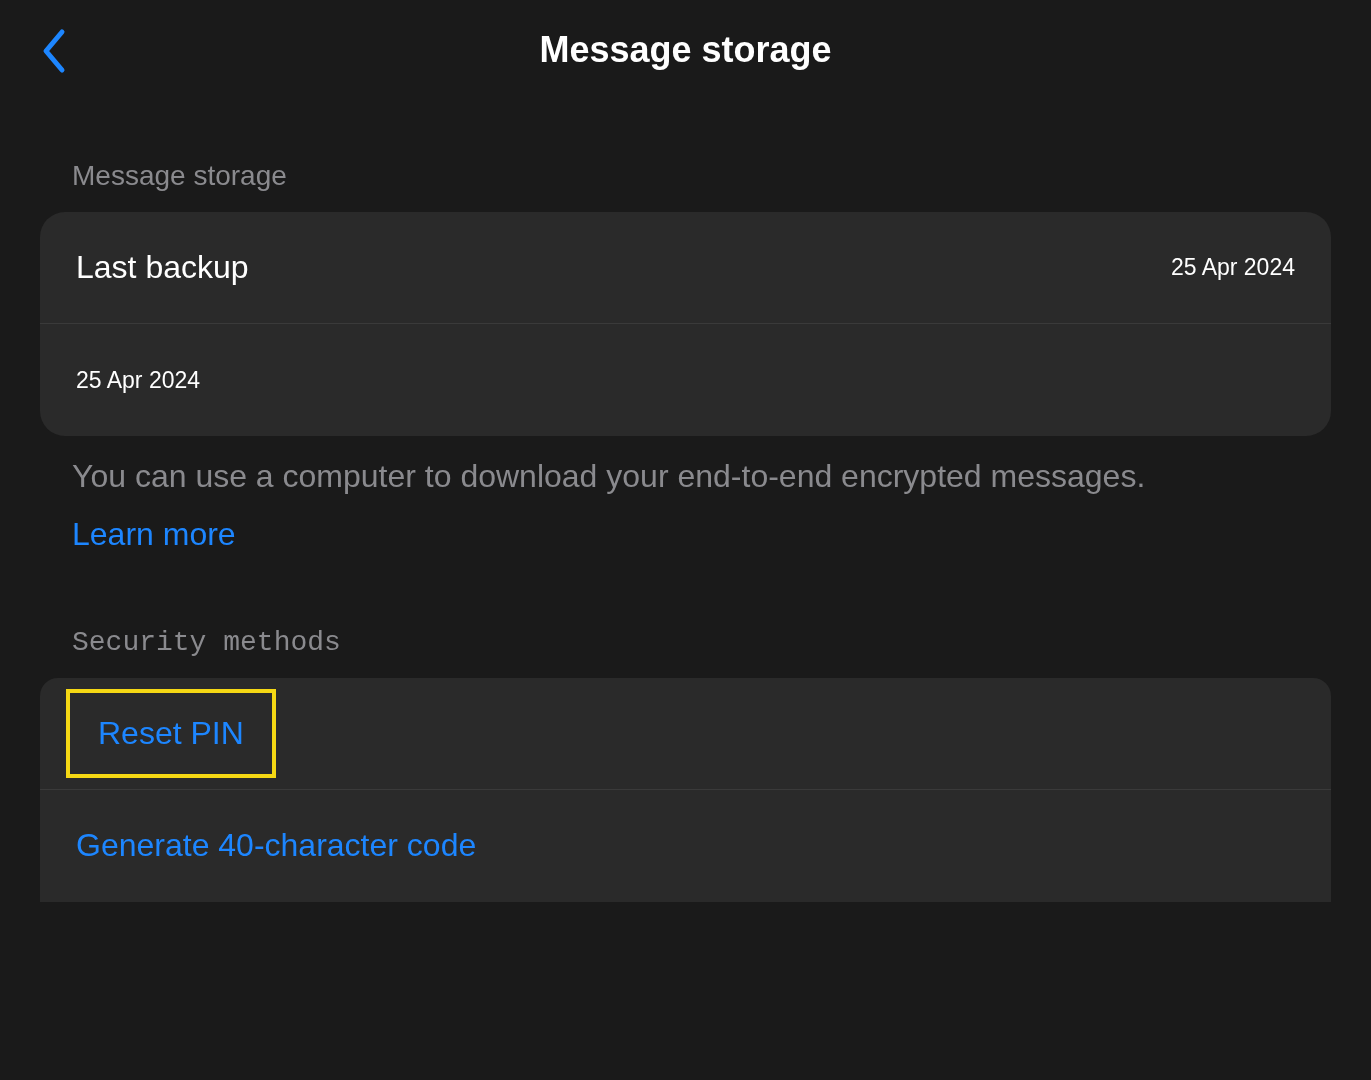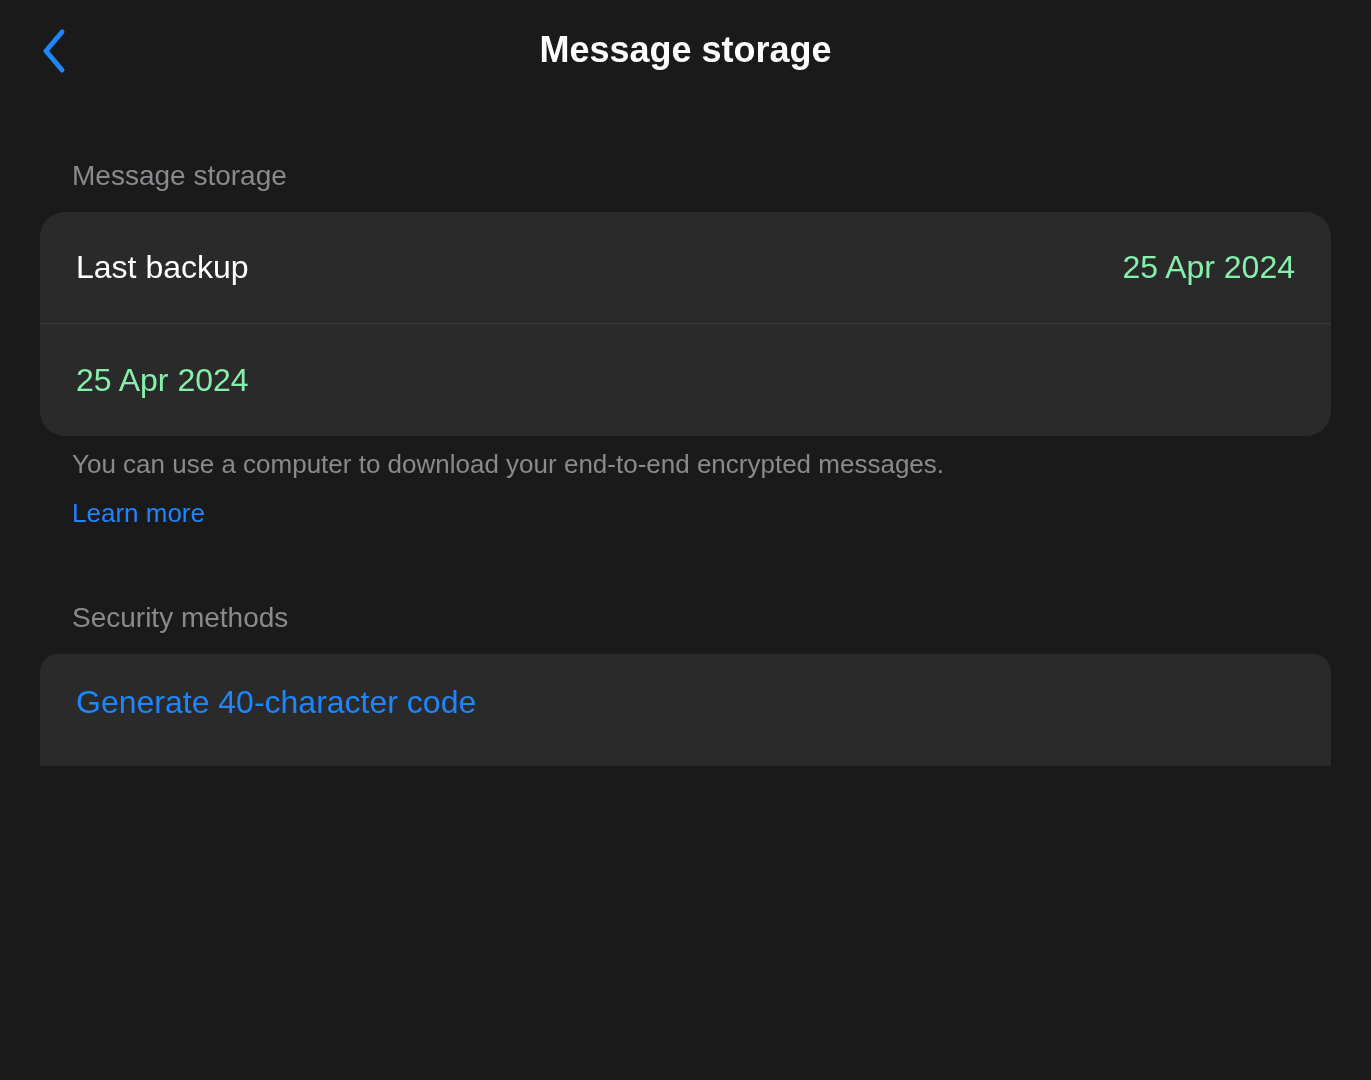--- a/index.html
+++ b/index.html
@@ -45,20 +45,21 @@
     .section-header {
       color: #8a8a8e;
       font-size: 28px;
       font-weight: 400;
       margin-top: 60px;
       margin-bottom: 20px;
       padding-left: 32px;
     }
     .section-header.second {
       margin-top: 70px;
+      font-family: Liberation Mono, monospace;
     }
     .card {
       background: #2a2a2a;
       border-radius: 25px;
       overflow: hidden;
     }
     .row {
       display: flex;
       align-items: center;
       justify-content: space-between;
@@ -67,27 +68,27 @@
     }
     .row:not(:last-child) {
       border-bottom: 1px solid #3a3a3a;
     }
     .row-label {
       font-size: 32px;
       color: #ffffff;
       font-weight: 400;
     }
     .row-value {
-      font-size: 32px;
-      color: #86efac;
+      font-size: 23px;
+      color: #ffffff;
       font-weight: 400;
     }
     .footer-text {
-      padding: 10px 32px 0 32px;
-      font-size: 26px;
+      padding: 18px 32px 0 32px;
+      font-size: 32px;
       line-height: 1.4;
       color: #8a8a8e;
     }
     .learn-more {
       color: #1d86ff;
       cursor: pointer;
       display: inline-block;
       margin-top: 13px;
     }
     .toggle {
@@ -104,21 +105,21 @@
       background: #ffffff;
       border-radius: 50%;
       position: absolute;
       top: 3px;
       right: 3px;
     }
     .link-row {
       padding: 30px 36px;
       min-height: 112px;
       display: flex;
-      align-items: flex-start;
+      align-items: center;
     }
     .link-row:not(:last-child) {
       border-bottom: 1px solid #3a3a3a;
     }
     .link-text {
       font-size: 32px;
       color: #1d86ff;
       font-weight: 400;
       cursor: pointer;
     }
@@ -167,18 +168,23 @@
 
   <div class="footer-text">
     <span>You can use a computer to download your end-to-end encrypted messages.</span>
     <br>
     <span class="learn-more">Learn more</span>
   </div>
 
   <div class="section-header second">Security methods</div>
 
   <div class="card security">
+    <div class="highlighted-row">
+      <span class="highlight-box">
+        <span class="link-text">Reset PIN</span>
+      </span>
+    </div>
     <div class="link-row">
       <span class="link-text">Generate 40-character code</span>
     </div>
   </div>
 
 </div>
 
 </body></html>

